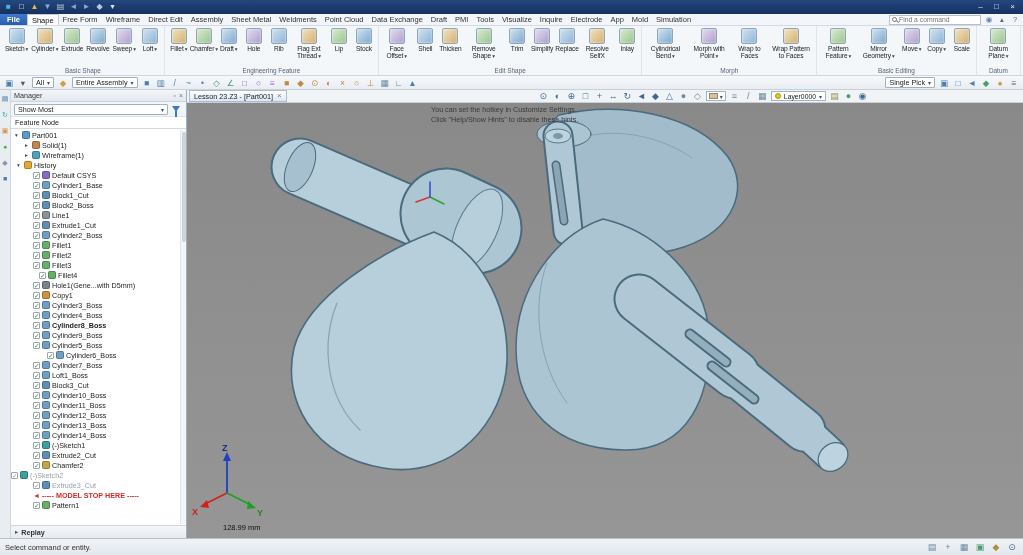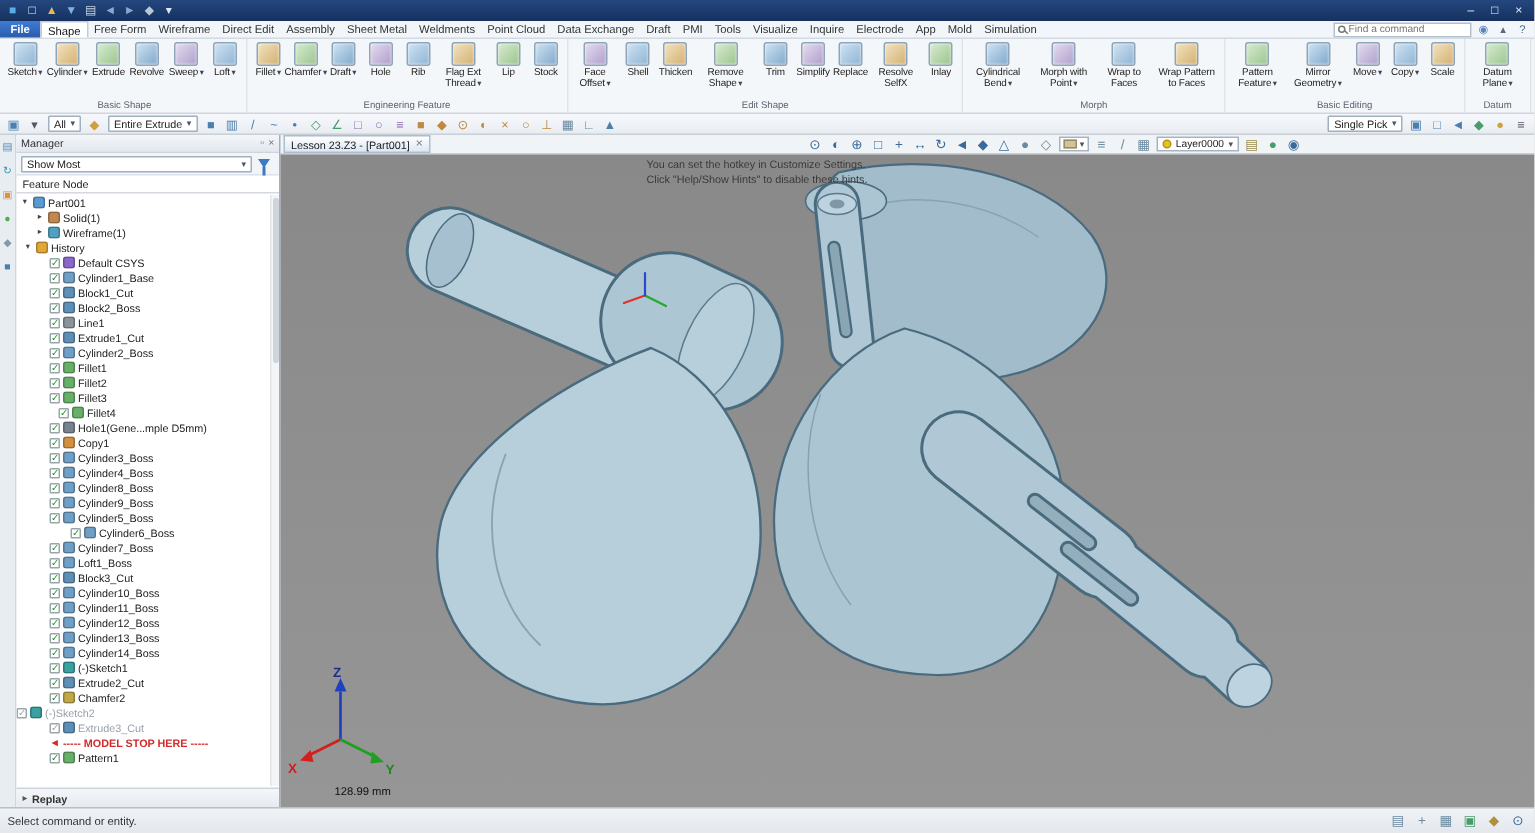--- a/index.html
+++ b/index.html
@@ -329,21 +329,21 @@
         <span class="tico" style="color: rgb(74, 127, 174);">▣</span>
         <span class="tico" style="color: rgb(85, 85, 102);">▾</span>
       </span>
     <div class="selectbox">
         <span>All</span>
       </div>
     <span class="tgrp" id="t2-mid">
         <span class="tico" style="color: rgb(208, 160, 64);">◆</span>
       </span>
     <div class="selectbox">
-        <span>Entire Extrude</span>
+        <span>Entire Assembly</span>
       </div>
     <span class="tgrp" id="t2-main">
         <span class="tico" style="color: rgb(74, 127, 174);">■</span>
         <span class="tico" style="color: rgb(74, 127, 174);">▥</span>
         <span class="tico" style="color: rgb(74, 127, 174);">/</span>
         <span class="tico" style="color: rgb(74, 127, 174);">~</span>
         <span class="tico" style="color: rgb(74, 127, 174);">•</span>
         <span class="tico" style="color: rgb(74, 154, 106);">◇</span>
         <span class="tico" style="color: rgb(74, 154, 106);">∠</span>
         <span class="tico" style="color: rgb(138, 106, 176);">□</span>
@@ -471,38 +471,38 @@
             <span class="tlbl">Fillet3</span>
           </div>
           <div class="trow" style="padding-left: 28px;">
             <span class="tcheck">✓</span>
             <span class="ticon" style="background: rgb(104, 176, 104);"></span>
             <span class="tlbl">Fillet4</span>
           </div>
           <div class="trow" style="padding-left: 22px;">
             <span class="tcheck">✓</span>
             <span class="ticon" style="background: rgb(120, 130, 140);"></span>
-            <span class="tlbl">Hole1(Gene...mple D5mm)</span>
+            <span class="tlbl">Hole1(Gene...with D5mm)</span>
           </div>
           <div class="trow" style="padding-left: 22px;">
             <span class="tcheck">✓</span>
             <span class="ticon" style="background: rgb(208, 144, 64);"></span>
             <span class="tlbl">Copy1</span>
           </div>
           <div class="trow" style="padding-left: 22px;">
             <span class="tcheck">✓</span>
             <span class="ticon" style="background: rgb(111, 159, 197);"></span>
             <span class="tlbl">Cylinder3_Boss</span>
           </div>
           <div class="trow" style="padding-left: 22px;">
             <span class="tcheck">✓</span>
             <span class="ticon" style="background: rgb(111, 159, 197);"></span>
             <span class="tlbl">Cylinder4_Boss</span>
           </div>
-          <div class="trow" style="padding-left: 22px;">
+          <div class="trow" style="padding-left: 22px; font-weight: bold;">
             <span class="tcheck">✓</span>
             <span class="ticon" style="background: rgb(111, 159, 197);"></span>
             <span class="tlbl">Cylinder8_Boss</span>
           </div>
           <div class="trow" style="padding-left: 22px;">
             <span class="tcheck">✓</span>
             <span class="ticon" style="background: rgb(111, 159, 197);"></span>
             <span class="tlbl">Cylinder9_Boss</span>
           </div>
           <div class="trow" style="padding-left: 22px;">

